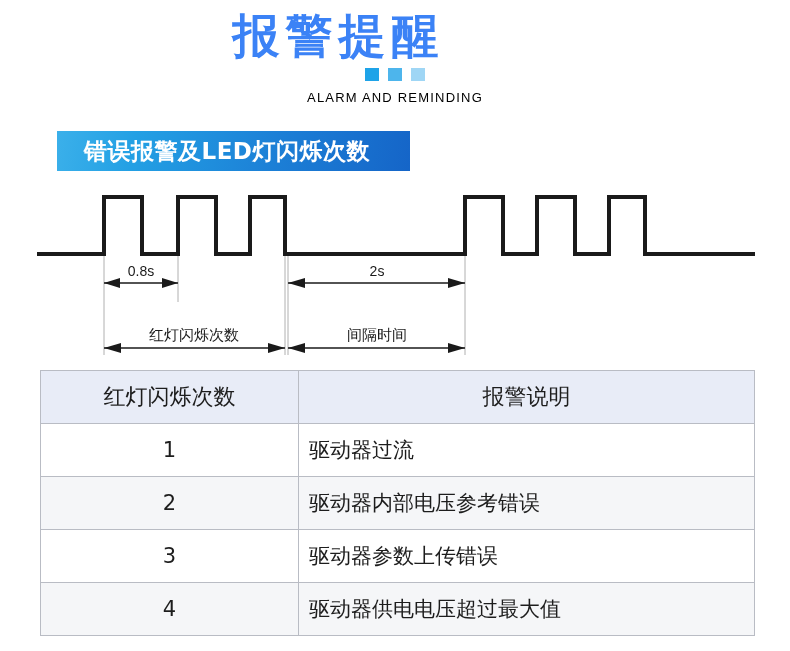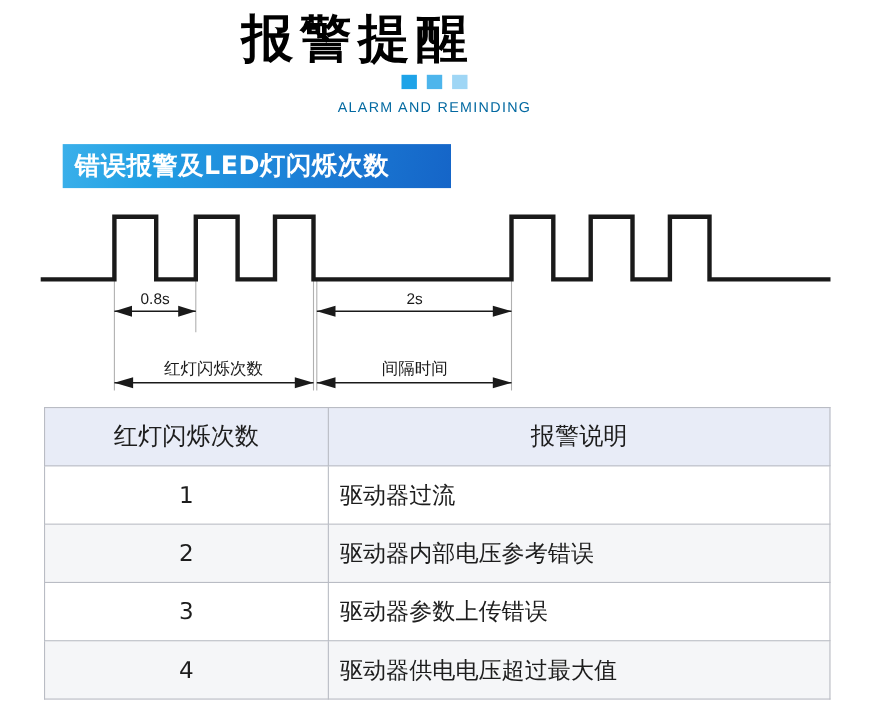--- a/index.html
+++ b/index.html
@@ -18,59 +18,59 @@
   
   #header-block {
     position: absolute;
     top: 0; left: 0;
     width: 790px;
     height: 120px;
     text-align: center;
   }
   #main-title {
     position: absolute;
-    top: 8px; left: 3px; width: 645px;
+    top: 8px; left: 16px; width: 645px;
     font-size: 47px;
     line-height: 56px;
     font-weight: 700;
-    color: #000000;
+    color: #3b82f6;
     letter-spacing: 6px;
     font-family: "DejaVu Sans", "Liberation Sans", sans-serif;
   }
   #square-row {
     position: absolute;
     top: 68px; left: 0; width: 790px;
     display: flex;
     justify-content: center;
     gap: 9px;
   }
   .deco-square { width: 14px; height: 13px; }
 
   #subtitle {
     position: absolute;
     top: 90px; left: 0; width: 790px;
     font-size: 13px;
-    color: #0369a1;
+    color: #000000;
     letter-spacing: 1.2px;
     font-family: "Liberation Sans", sans-serif;
   }
 
   
   #section-banner {
     position: absolute;
     left: 57px;
     top: 131px;
     width: 353px;
     height: 40px;
     background: linear-gradient(100deg, #3BB0EA 0%, #23A0E4 22%, #1C7FD6 62%, #1565C8 100%);
     color: #ffffff;
     font-size: 23px;
     font-weight: 700;
     line-height: 40px;
-    padding-left: 11px;
+    padding-left: 27px;
     box-sizing: border-box;
     letter-spacing: 0.5px;
     font-family: "DejaVu Sans", "Liberation Sans", sans-serif;
   }
 
   
   #waveform-diagram {
     position: absolute;
     left: 0;
     top: 180px;

